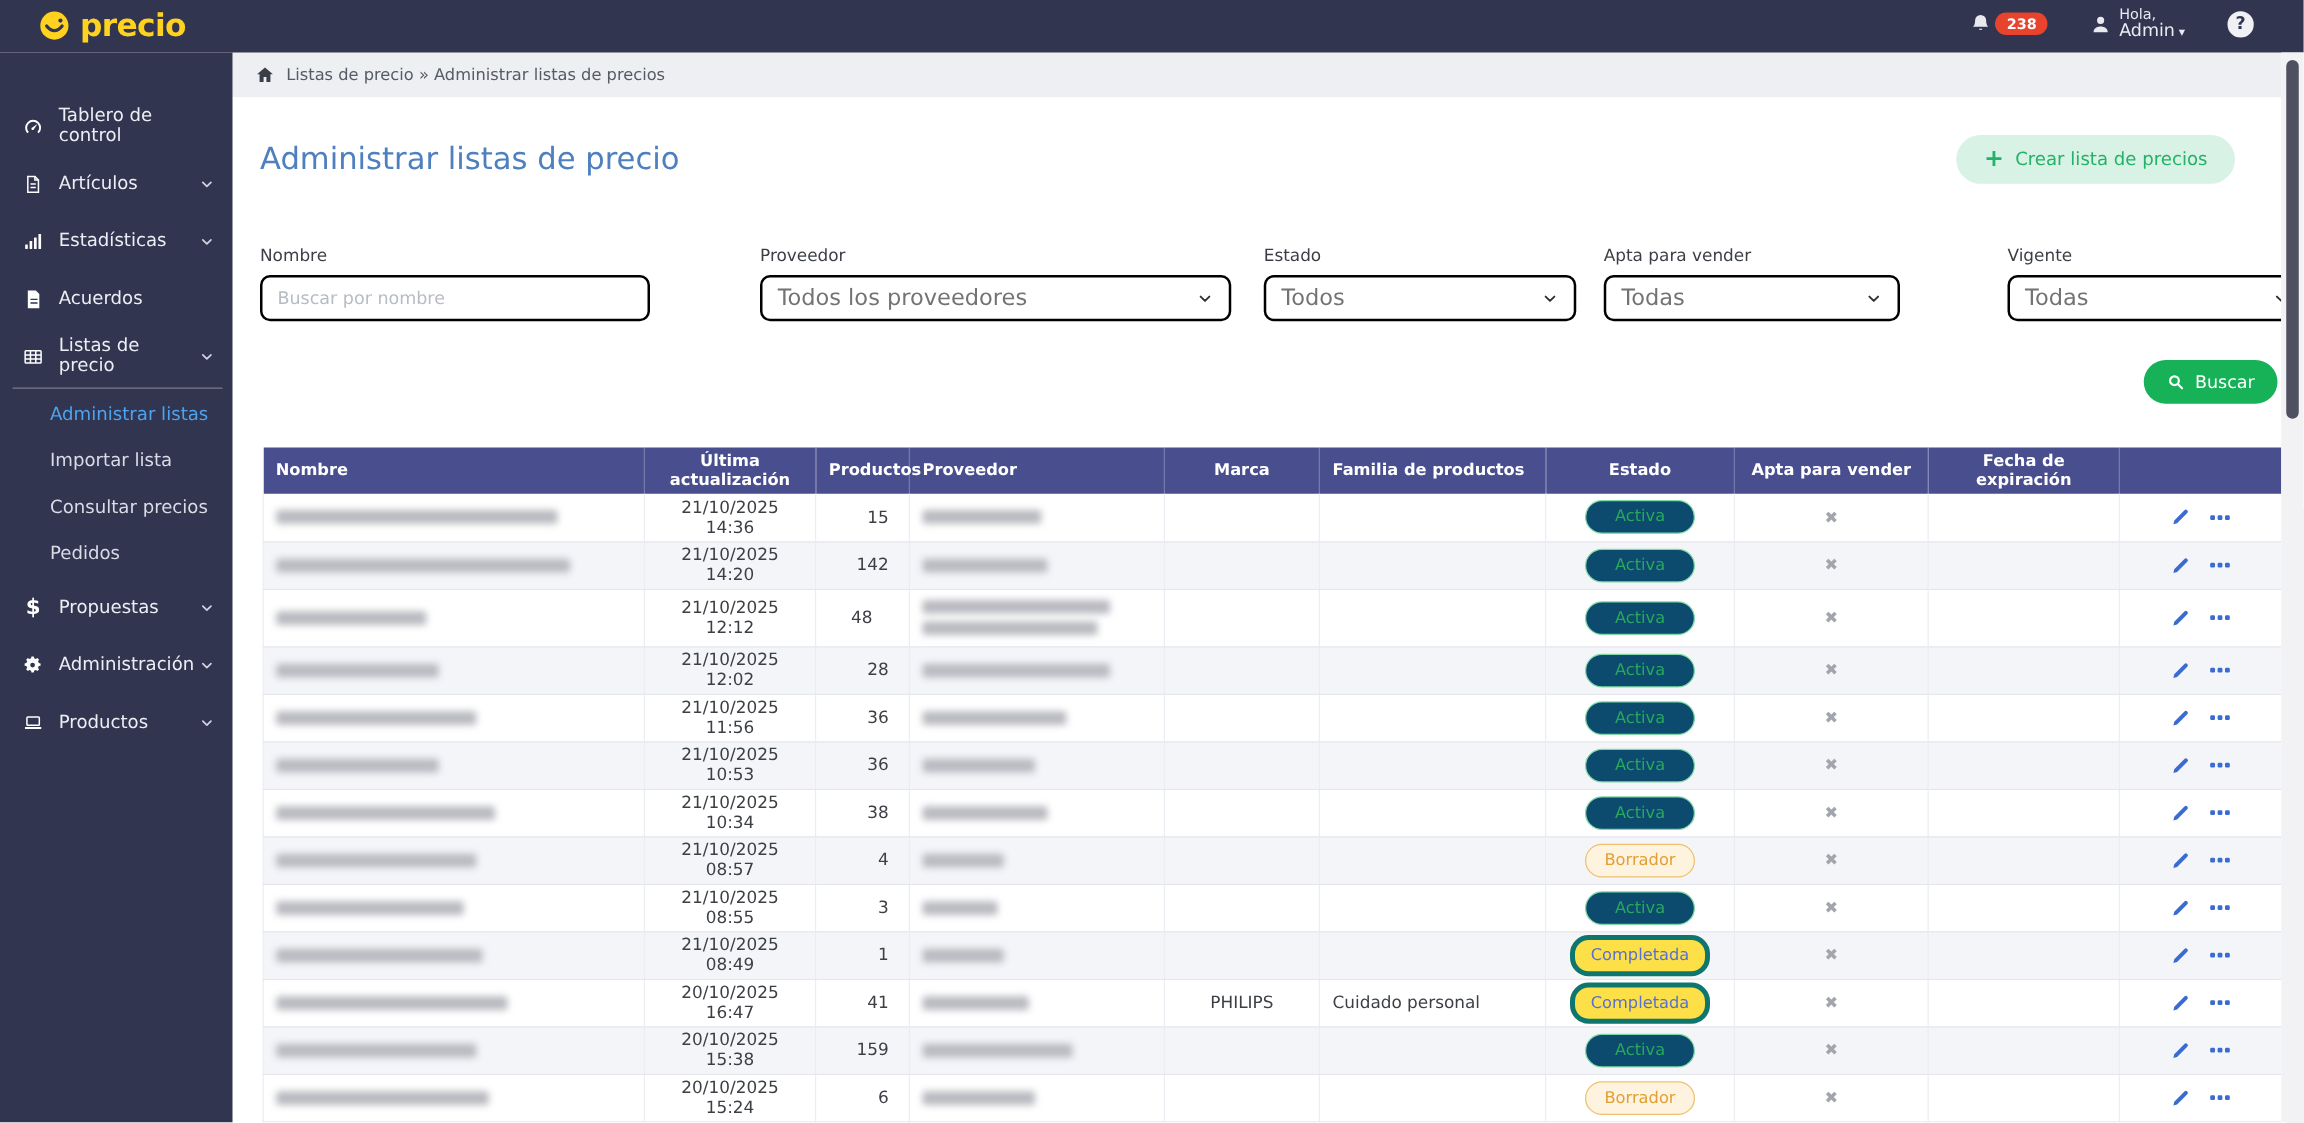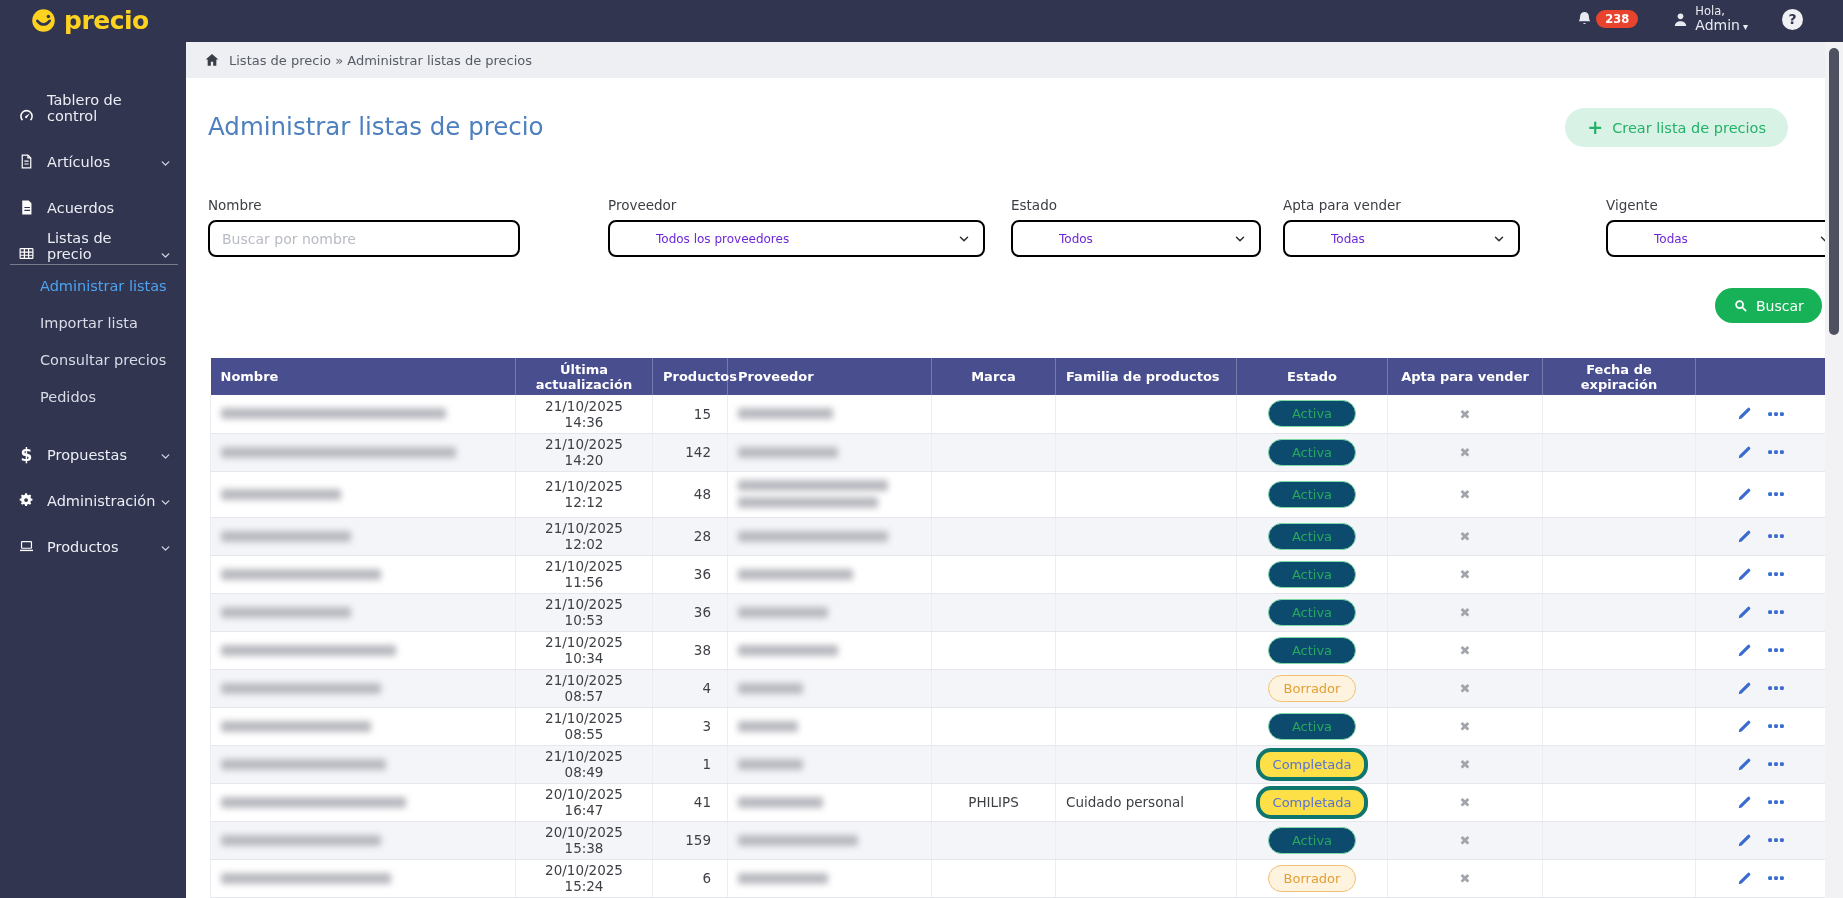--- a/index.html
+++ b/index.html
@@ -21,21 +21,21 @@
   .user-icon svg { width:17px; height:17px; display:block; }
   .greet { display:flex; flex-direction:column; line-height:1.1; }
   .greet .g1 { font-size:11.5px; }
   .greet .g2 { font-size:14px; }
   .caret { font-size:10px; margin-left:3px; }
   .help { width:21px; height:21px; border-radius:50%; background:#f0f1f5; color:#31354f;
     font-weight:700; font-size:14px; display:flex; align-items:center; justify-content:center; cursor:pointer; }
 
   
   .sidebar { position:absolute; left:0; top:42px; width:186px; height:856px; background:#31354f; z-index:4; padding-top:36px; }
-  .side-item { height:46px; display:flex; align-items:flex-end; padding:0 14px 0 18px; color:#eceef5;
+  .side-item { height:46px; display:flex; align-items:center; padding:0 14px 0 18px; color:#eceef5;
     font-size:14.5px; cursor:pointer; }
   .side-item .s-icon { width:17px; height:17px; margin-right:12px; flex:0 0 17px; display:flex; align-items:center; justify-content:center; }
   .side-item .s-icon svg { width:17px; height:17px; display:block; }
   .side-item .s-icon.dollar { color:#fff; font-size:17px; font-weight:700; }
   .side-item .s-label { flex:1; }
   .side-item .s-chev { color:#cfd2de; }
   .side-item .s-chev svg { width:13px; height:13px; display:block; }
   .submenu { border-top:1px solid rgba(255,255,255,0.35); margin:2px 8px 2px 10px; padding-top:2px; }
   .sub-item { height:37px; display:flex; align-items:center; padding-left:30px; color:#d9dbe7;
     font-size:14.5px; cursor:pointer; }
@@ -54,21 +54,21 @@
     border-radius:20px; background:#d8f2e6; color:#23b268; font-size:14.5px; cursor:pointer;
     display:flex; align-items:center; gap:9px; font-family:inherit; }
   .create-btn .plus { font-size:19px; font-weight:700; line-height:1; }
 
   .filter { position:absolute; }
   .filter .f-label { font-size:13.5px; color:#3b3f45; margin-bottom:7px; }
   .f-box { height:37px; border:2px solid #000000; border-radius:8px; background:#fff;
     display:flex; align-items:center; padding:0 12px; cursor:pointer; }
   .f-box input { border:none; outline:none; width:100%; font-size:14px; color:#3b3f45; font-family:inherit; background:transparent; }
   .f-box input::placeholder { color:#b7bbc3; }
-  .f-value { flex:1; font-size:12px; color:#6d28d9; white-space:nowrap; overflow:hidden;margin-left:34px; }
+  .f-value { flex:1; font-size:18px; color:#737373; white-space:nowrap; overflow:hidden; }
   .f-chev svg { width:14px; height:14px; display:block; color:#2b2f36; }
 
   .search-btn { position:absolute; left:1529px; top:210px; height:35px; padding:0 18px; border:none;
     border-radius:17.5px; background:#17b257; color:#fff; font-size:14px; cursor:pointer;
     display:flex; align-items:center; gap:8px; font-family:inherit; }
   .search-btn svg { width:15px; height:15px; display:block; }
 
   
   table.plist { position:absolute; left:24px; top:280px; width:1615px; border-collapse:collapse; table-layout:fixed; }
   table.plist th { background:#494e8f; color:#fff; font-size:13px; font-weight:700; height:37px;
@@ -150,20 +150,36 @@
       </div>
       <div class="side-item">
         <span class="s-icon">
           <svg viewBox="0 0 24 24" fill="none" stroke="#fff" stroke-width="1.7">
             <path d="M6 3h8l4 4v14H6z"></path>
             <path d="M14 3v4h4"></path>
             <path d="M9 11.5h6M9 15.5h6"></path>
           </svg>
         </span>
         <span class="s-label">Artículos</span>
+        <span class="s-chev">
+          <svg viewBox="0 0 24 24" fill="none" stroke="currentColor" stroke-width="2.6" stroke-linecap="round" stroke-linejoin="round">
+            <path d="M6 9l6 6 6-6"></path>
+          </svg>
+        </span>
+      </div>
+      <div class="side-item">
+        <span class="s-icon">
+          <svg viewBox="0 0 24 24" fill="#fff">
+            <rect x="3" y="15" width="3" height="5" rx="0.5"></rect>
+            <rect x="8" y="11" width="3" height="9" rx="0.5"></rect>
+            <rect x="13" y="7" width="3" height="13" rx="0.5"></rect>
+            <rect x="18" y="3" width="3" height="17" rx="0.5"></rect>
+          </svg>
+        </span>
+        <span class="s-label">Estadísticas</span>
         <span class="s-chev">
           <svg viewBox="0 0 24 24" fill="none" stroke="currentColor" stroke-width="2.6" stroke-linecap="round" stroke-linejoin="round">
             <path d="M6 9l6 6 6-6"></path>
           </svg>
         </span>
       </div>
       <div class="side-item">
         <span class="s-icon">
           <svg viewBox="0 0 24 24">
             <path d="M6 2h9l4 4v16H6z" fill="#fff"></path>
@@ -403,21 +419,21 @@
                   </svg>
                 </span>
               </div>
             </td>
           </tr>
           <tr class=" row-tall">
             <td class="al">
               <div class="blur-bar" style="width: 120px;"></div>
             </td>
             <td class="ac">21/10/2025 12:12</td>
-            <td class="ar" style="padding-right: 16px;">48</td>
+            <td class="ar" style="padding-right: 29px;">48</td>
             <td class="al">
               <div class="blur-stack">
                 <div class="blur-bar" style="width: 150px;"></div>
                 <div class="blur-bar" style="width: 140px;"></div>
               </div>
             </td>
             <td class="ac"></td>
             <td class="al"></td>
             <td class="ac"><span class="badge-status st-activa">Activa</span></td>
             <td class="ac"><span class="xmark">✖</span></td>

